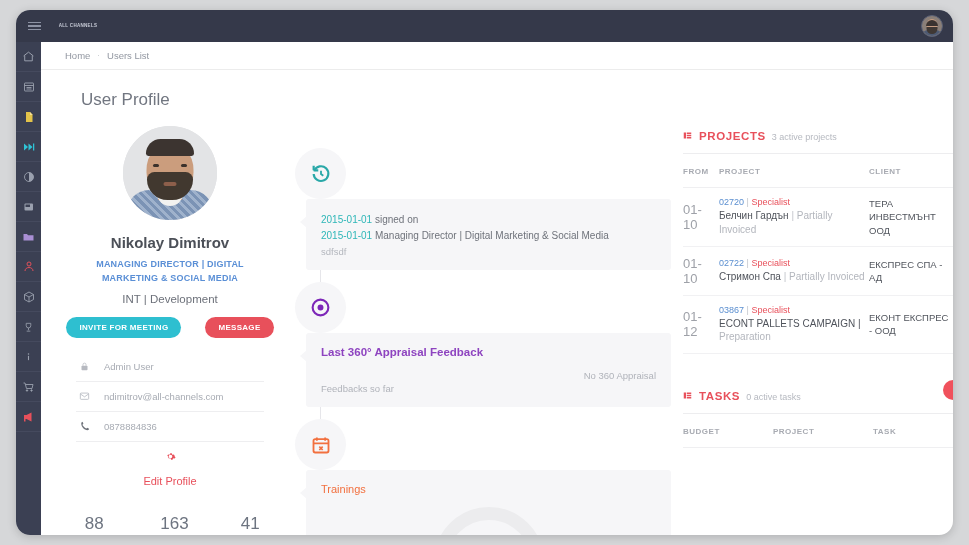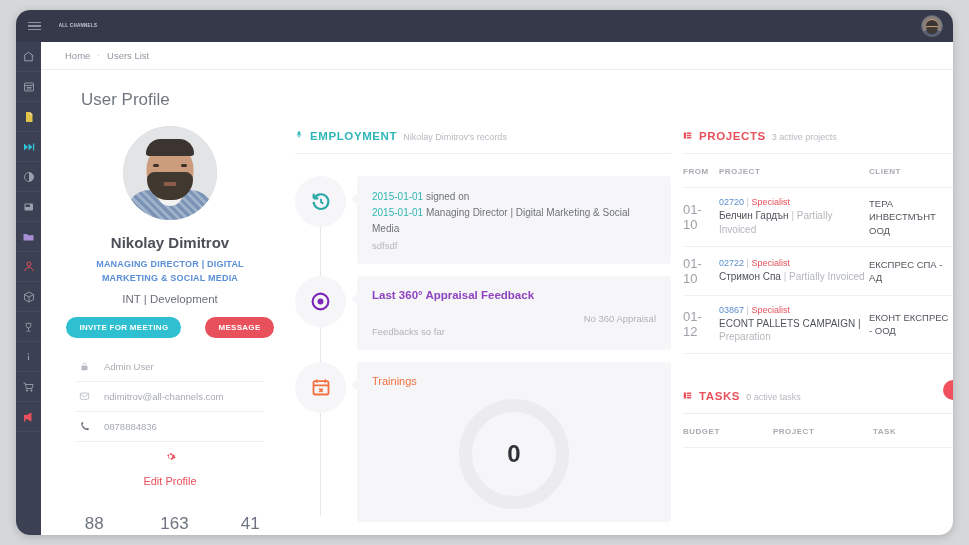--- a/index.html
+++ b/index.html
@@ -194,21 +194,21 @@
   }
   .section-head.teal .sh-title { color: #2fb7b8; }
   .section-head.red .sh-title { color: #e8505b; }
   .section-head .sh-sub { font-size: 9px; color: #b6b9c0; }
 
   .timeline { position: relative; padding-top: 22px; }
   .tl-line {
     position: absolute; left: 25px; top: 52px; bottom: 6px;
     width: 1px; background: #e6e6ea;
   }
-  .tl-item { display: flex; position: relative; margin-bottom: 12px; }
+  .tl-item { display: flex; position: relative; margin-bottom: 12px; flex-direction: column; }
   .tl-bullet {
     width: 51px; height: 51px; border-radius: 50%;
     background: #f6f6f8; flex: none;
     display: flex; align-items: center; justify-content: center;
     position: relative; z-index: 2;
   }
   .tl-card {
     margin-left: 11px; flex: 1;
     background: #f6f6f8; border-radius: 3px;
     padding: 13px 15px; position: relative;
@@ -458,31 +458,20 @@
             <div class="stat-lab">TASKS</div>
           </div>
           <div>
             <div class="stat-num">41</div>
             <div class="stat-lab">CLIENTS</div>
           </div>
         </div>
       </div>
 
       <div class="col-mid">
-        <div class="section-head teal">
-          <span class="sh-ic">
-            <svg width="8" height="11" viewBox="0 0 24 24" fill="#2fb7b8">
-                <rect x="8" y="2" width="8" height="12" rx="4"></rect>
-                <path d="M12 16v6" stroke="#2fb7b8" stroke-width="2"></path>
-                <path d="M6 11a6 6 0 0012 0" fill="none" stroke="#2fb7b8" stroke-width="2"></path>
-              </svg>
-          </span>
-          <span class="sh-title">EMPLOYMENT</span>
-          <span class="sh-sub">Nikolay Dimitrov's records</span>
-        </div>
 
         <div class="timeline">
           <div class="tl-line"></div>
 
           <div class="tl-item">
             <div class="tl-bullet">
               <svg width="22" height="22" viewBox="0 0 24 24" fill="none" stroke="#2aa8a8" stroke-width="2.4">
                 <path d="M4 8V3M4 8h5"></path>
                 <path d="M4.6 8.5A8 8 0 1 1 4 12"></path>
                 <path d="M12 8.5V12l2.5 2" stroke-width="2"></path>

